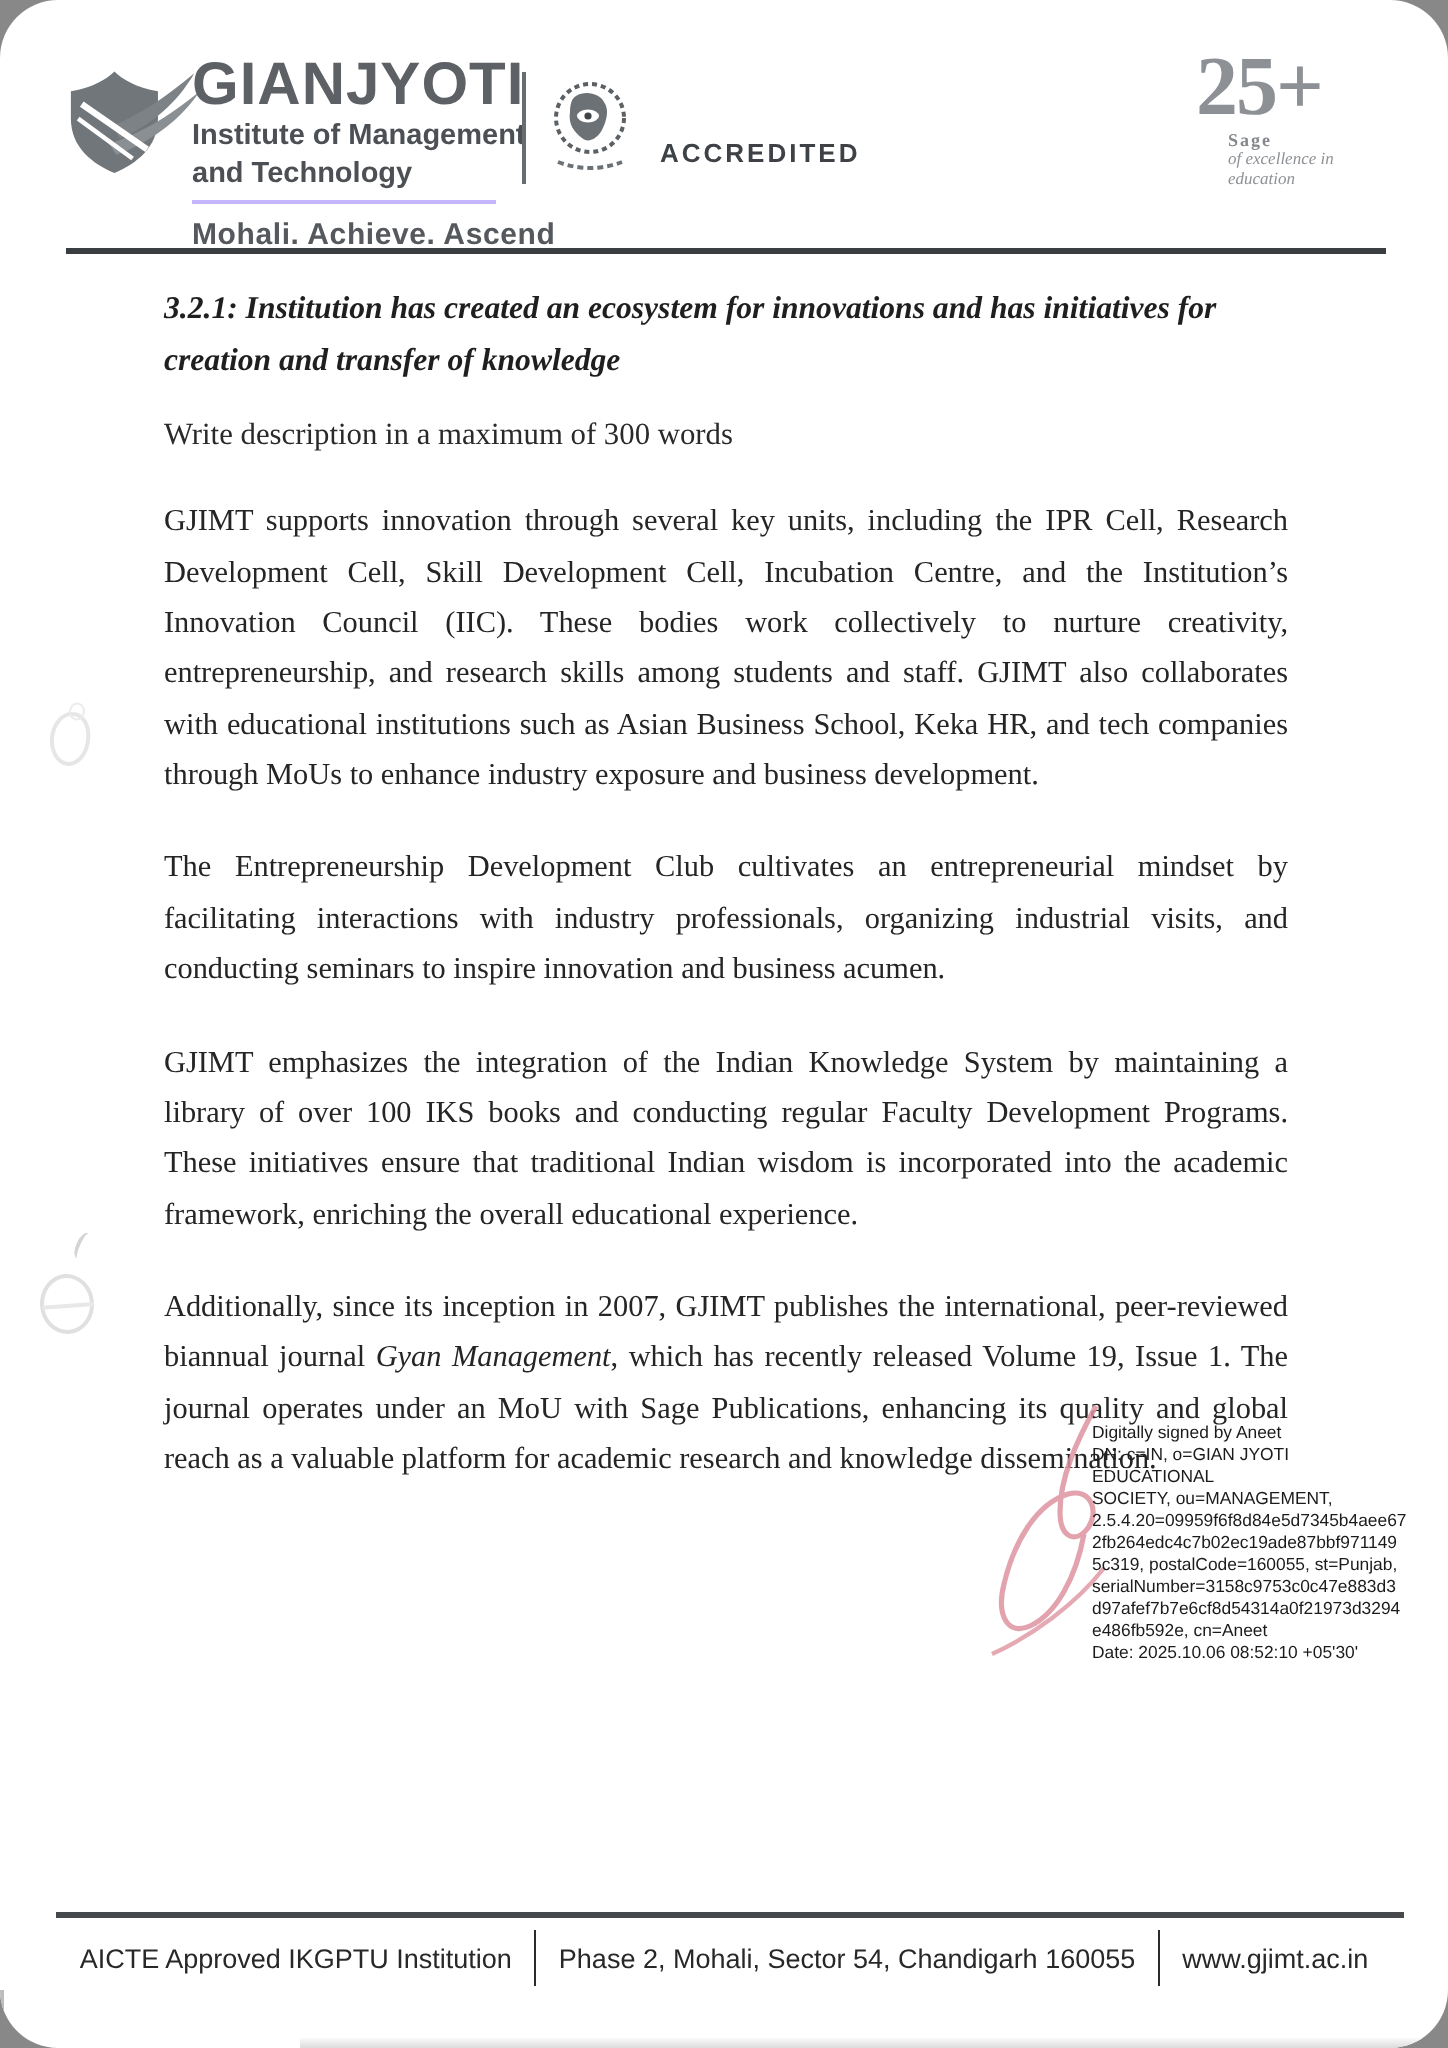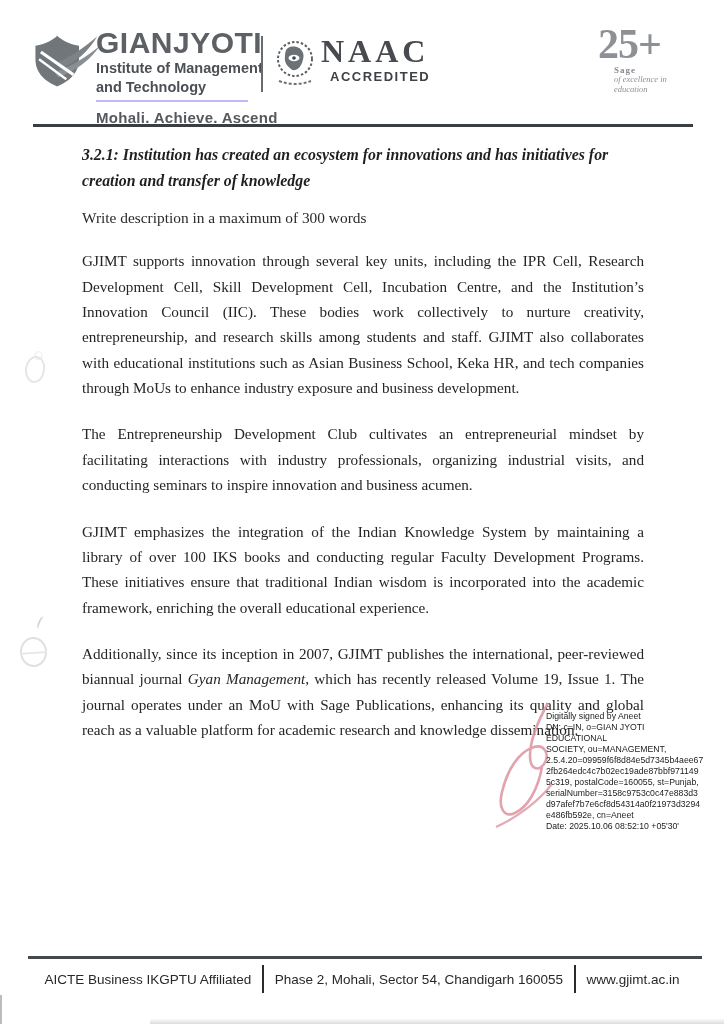--- a/index.html
+++ b/index.html
@@ -1,20 +1,20 @@
 <!DOCTYPE html>
 <html><head>
 <meta charset="utf-8">
 <style>
   * { margin:0; padding:0; box-sizing:border-box; }
   html,body { background:#888; }
   .page {
     position:relative; width:724px; height:1024px; background:#ffffff;
     margin:0 auto; overflow:hidden;
-    font-family:"Liberation Serif", serif; color:#262626;
+    font-family:"Liberation Serif", serif; color:#262626;border-radius:29px;
   }
 
   
   .shield-logo { position:absolute; left:30px; top:31px; }
   .brand-text { position:absolute; left:96px; top:28px; font-family:"Liberation Sans", sans-serif; }
   .brand-name { font-size:30px; font-weight:bold; letter-spacing:0.5px; color:#5d6165; line-height:1.0; }
   .brand-sub  { font-size:14.5px; font-weight:bold; color:#4c5054; line-height:1.18; margin-top:2px; }
   .brand-sub2-wrap { display:inline-block; border-bottom:2px solid #c4b5fd; padding-bottom:4px; min-width:152px; }
   .brand-tagline { font-size:15px; font-weight:bold; color:#55595d; margin-top:7px; letter-spacing:0.3px; }
 
@@ -92,21 +92,20 @@
 
   <div class="divider-v"></div>
 
   <svg class="naac-emblem" width="48" height="52" viewBox="0 0 48 52">
     <circle cx="24" cy="22" r="17" fill="none" stroke="#5b6064" stroke-width="2" stroke-dasharray="2.5 2"></circle>
     <path d="M17 11 C22 8 29 10 31 14 C34 18 32 24 30 28 C28 32 23 35 20 32 C16 29 13 25 14 19 C14 15 15 12 17 11 Z" fill="#6c7176"></path>
     <ellipse cx="23" cy="21" rx="5.5" ry="3.2" fill="#ffffff"></ellipse>
     <circle cx="23" cy="21" r="1.8" fill="#3f4448"></circle>
     <path d="M8 44 Q24 50 40 44" fill="none" stroke="#6c7176" stroke-width="2" stroke-dasharray="3 2"></path>
   </svg>
-  <div class="naac-name">NAAC</div>
   <div class="naac-sub">ACCREDITED</div>
 
   <div class="years-block">
     <div class="years-num">25+</div>
     <div class="years-lines">
       <div class="years-label">Sage</div>
       <div class="years-sub">of excellence in</div>
       <div class="years-sub">education</div>
     </div>
   </div>
@@ -137,21 +136,21 @@
 2.5.4.20=09959f6f8d84e5d7345b4aee67
 2fb264edc4c7b02ec19ade87bbf971149
 5c319, postalCode=160055, st=Punjab,
 serialNumber=3158c9753c0c47e883d3
 d97afef7b7e6cf8d54314a0f21973d3294
 e486fb592e, cn=Aneet
 Date: 2025.10.06 08:52:10 +05'30'</div>
 
   <div class="footer-rule"></div>
   <div class="footer-row">
-    <span>AICTE Business IKGPTU Affiliated</span>
+    <span>AICTE Approved IKGPTU Institution</span>
     <span class="fbar"></span>
     <span>Phase 2, Mohali, Sector 54, Chandigarh 160055</span>
     <span class="fbar"></span>
     <span>www.gjimt.ac.in</span>
   </div>
 
   <div class="bottom-strip"></div>
 </div>
 
 </body></html>

